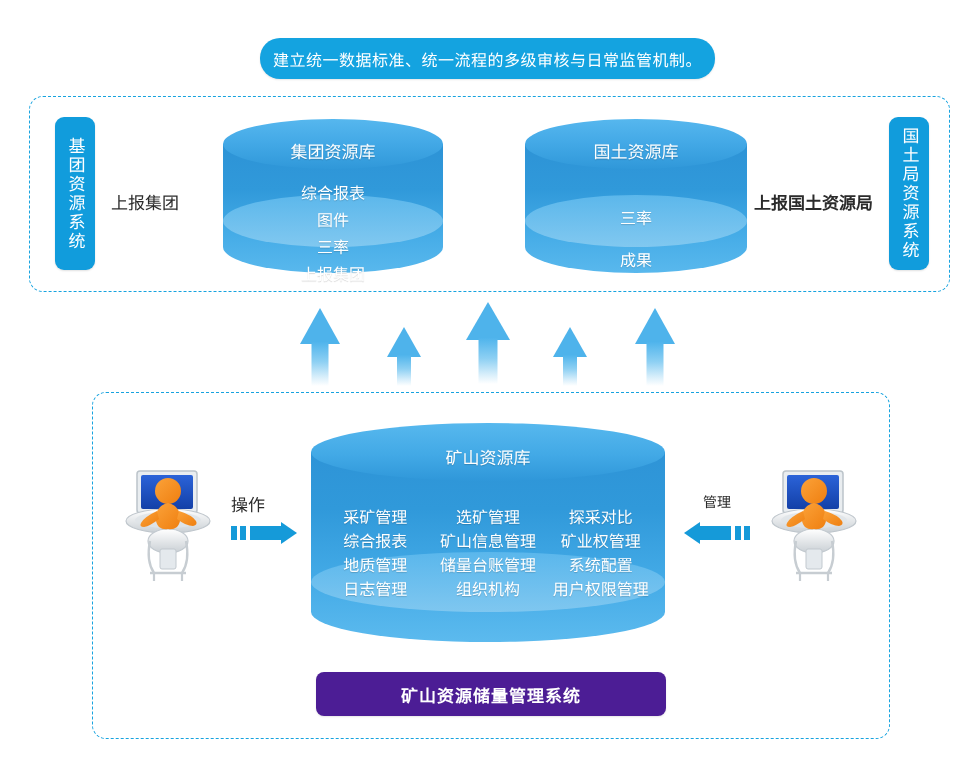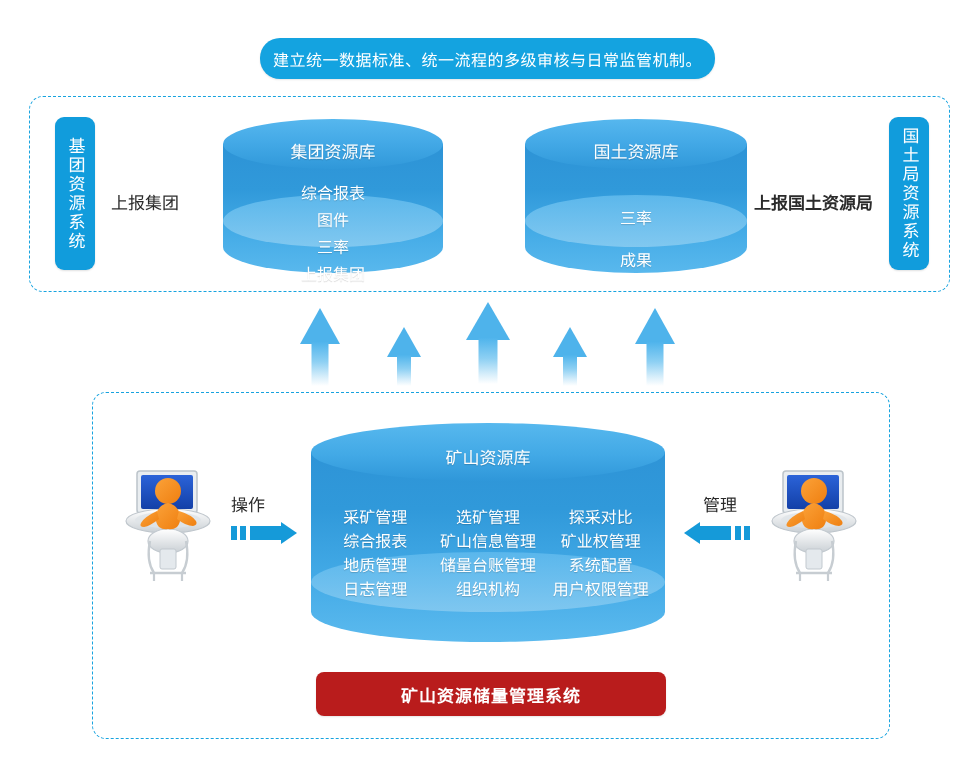--- a/index.html
+++ b/index.html
@@ -41,21 +41,21 @@
   #vtab-left{left:55px;top:117px;width:40px;height:153px;}
   #vtab-right{left:889px;top:117px;width:40px;height:153px;}
 
   
   .flow-label{
     position:absolute;color:#2b2b2b;font-size:17px;white-space:nowrap;text-align:right;
   }
   #label-report-group{left:111px;top:189px;}
   #label-report-land{left:754px;top:189px;font-weight:bold;}
   #label-operate{left:231px;top:491px;font-size:17px;}
-  #label-manage{left:703px;top:491px;font-size:17px;}
+  #label-manage{left:703px;top:491px;font-size:14px;}
 
   
   .cyl{position:absolute;}
   .cyl .title{
     position:absolute;left:0;right:0;text-align:center;color:#ffffff;
     font-size:17px;text-shadow:0 1px 1px rgba(0,0,0,.18);
   }
   .cyl .lines{
     position:absolute;left:0;right:0;text-align:center;color:#ffffff;
     font-size:16px;line-height:27px;text-shadow:0 1px 1px rgba(0,0,0,.16);
@@ -89,21 +89,21 @@
   .h-arrow .tip{
     position:absolute;top:0;width:0;height:0;border-style:solid;
   }
   .h-arrow .dash{position:absolute;top:4px;height:14px;width:6px;background:#159AD9;}
   #arrow-operate .tip{right:0;border-width:11px 0 11px 16px;border-color:transparent transparent transparent #159AD9;}
   #arrow-manage .tip{left:0;border-width:11px 16px 11px 0;border-color:transparent #159AD9 transparent transparent;}
 
   
   .sys-pill{
     position:absolute;left:316px;top:672px;width:350px;height:44px;
-    background:#b91c1c;border-radius:8px;
+    background:#4c1d95;border-radius:8px;
     display:flex;align-items:center;justify-content:center;
     color:#fff;font-size:17px;font-weight:bold;letter-spacing:1px;
     box-shadow:0 1px 2px rgba(0,0,0,.10);
   }
 
   
   .user-fig{position:absolute;width:96px;height:120px;}
   #user-left{left:120px;top:465px;}
   #user-right{left:766px;top:465px;}
 </style>

